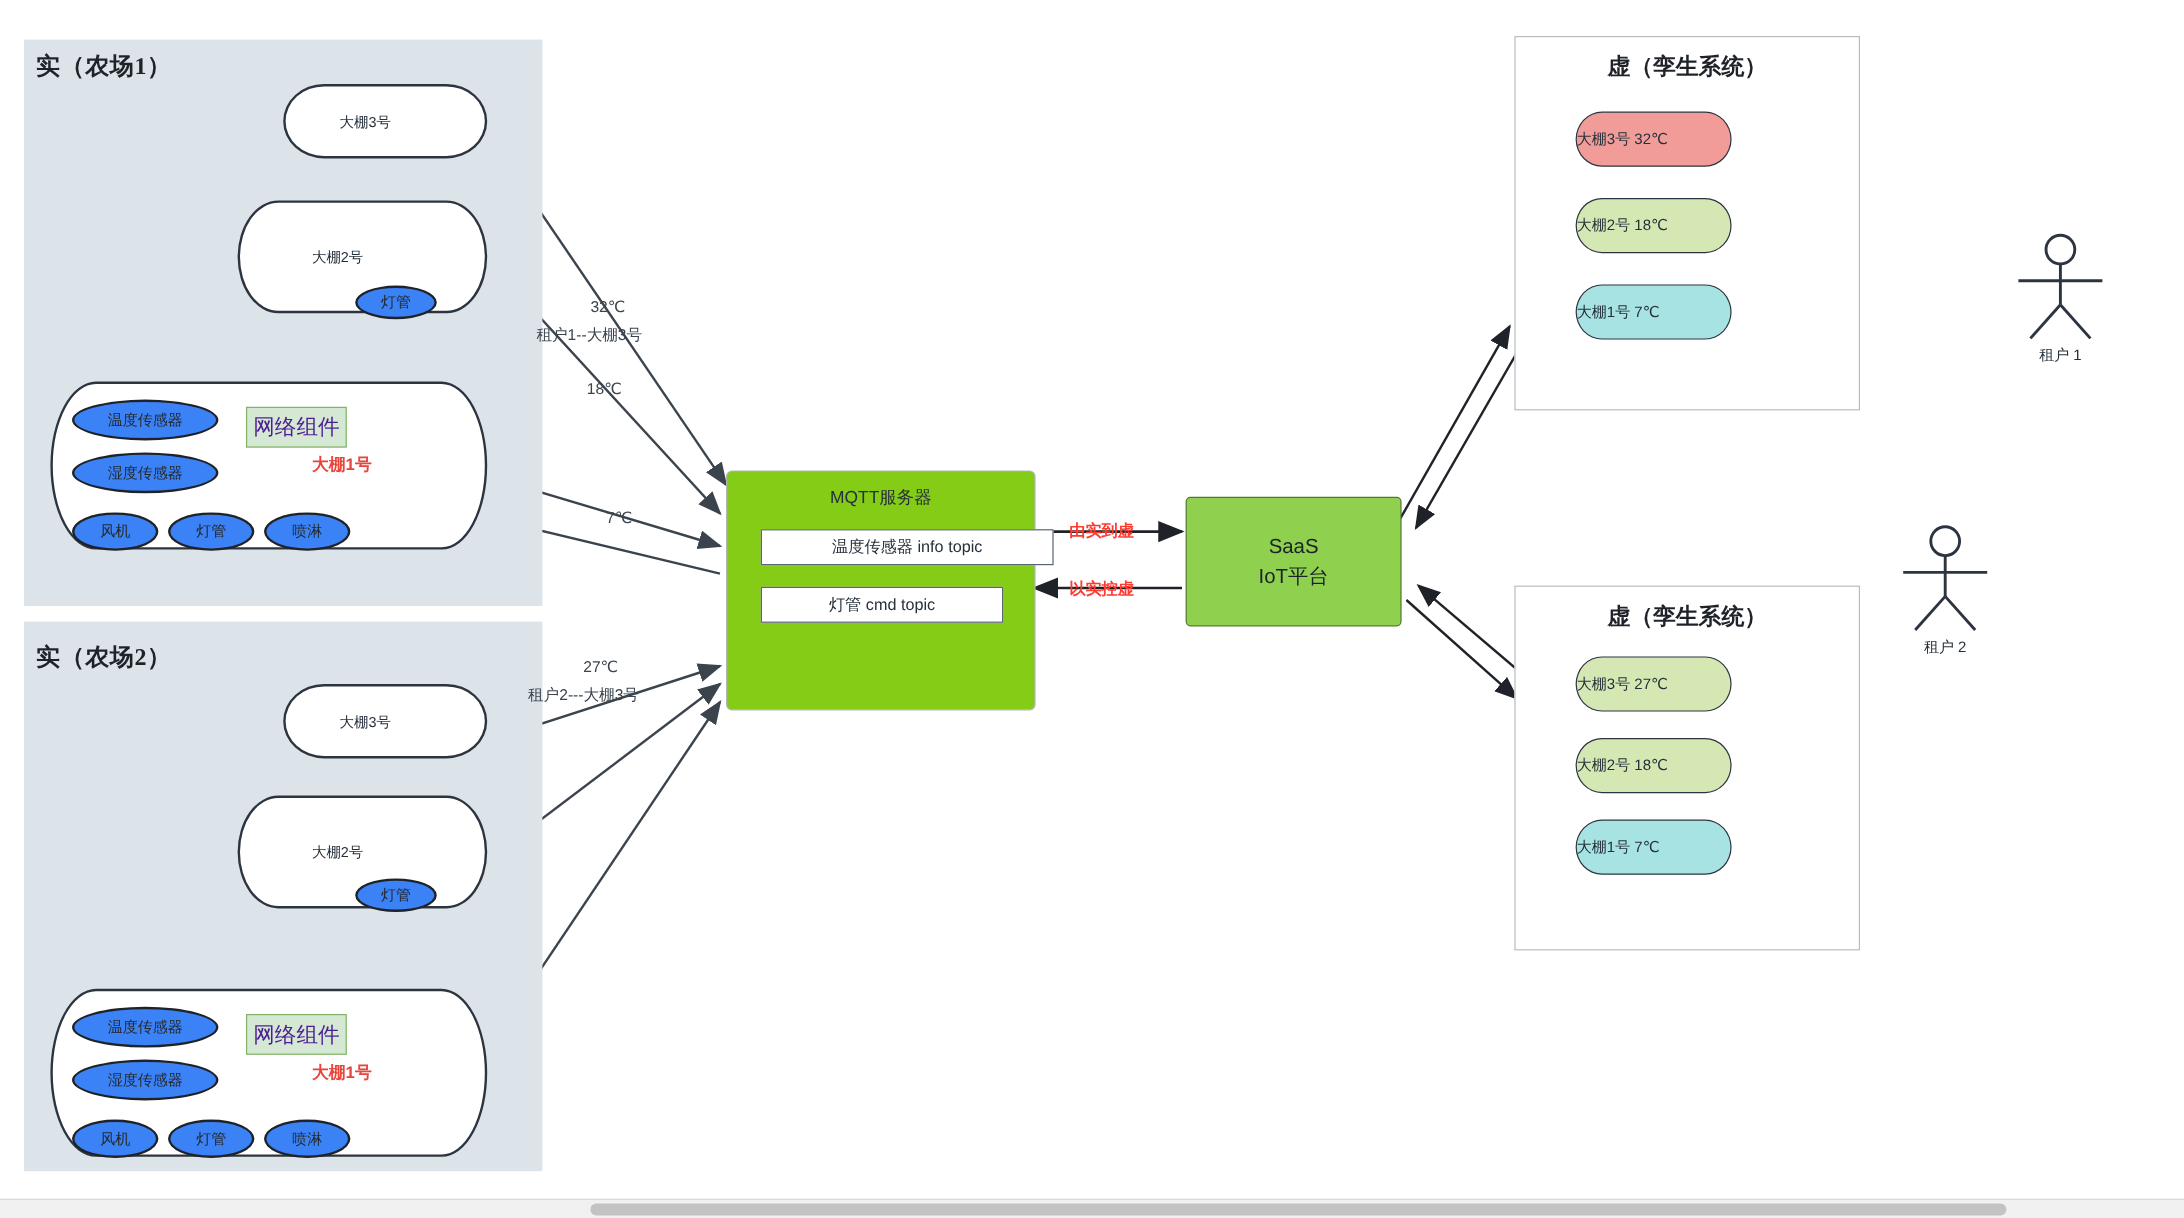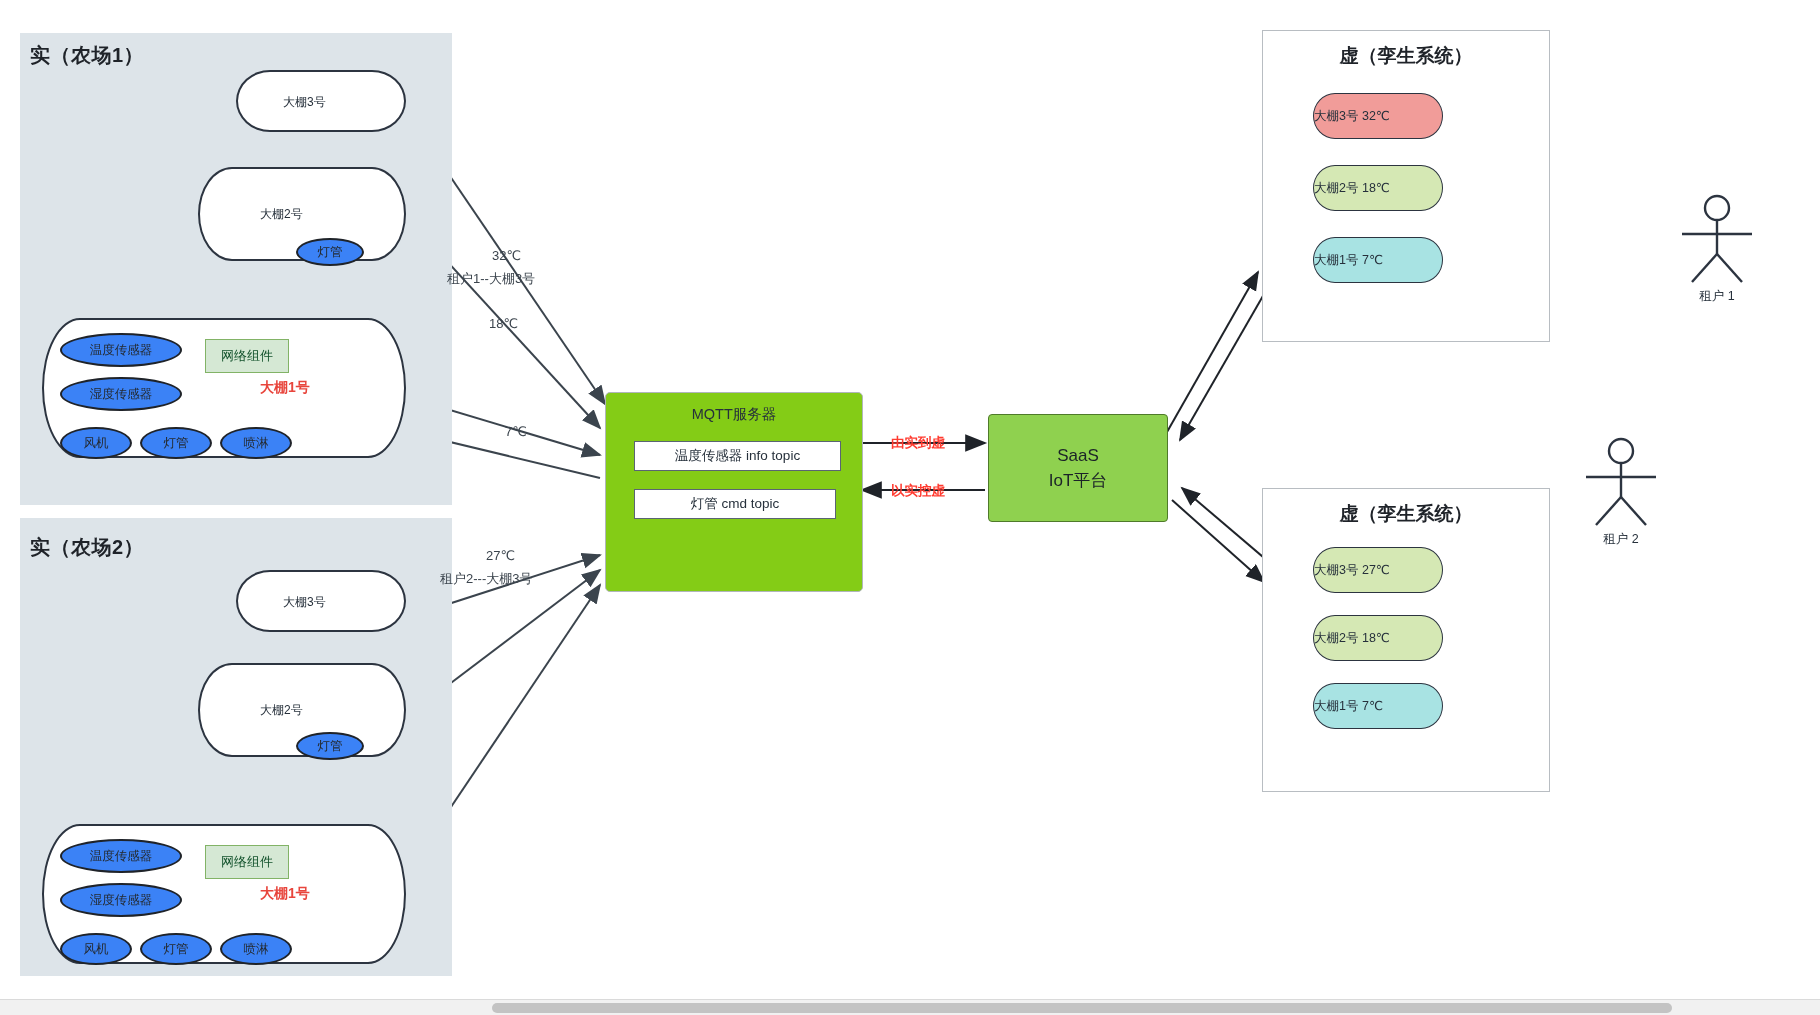--- a/index.html
+++ b/index.html
@@ -29,20 +29,21 @@
     background: #dde4e9;
     border: none;
   }
   .farm-title {
     position: absolute;
     font-size: 20px;
     font-weight: bold;
     color: #1f2329;
     letter-spacing: 0.5px;
     white-space: nowrap;
+    font-family: Liberation Serif, serif;
   }
 
   
   .cyl {
     position: absolute;
     background: #ffffff;
     border: 2px solid #2c3440;
     border-radius: 34px / 50%;
   }
   .cyl-label {
@@ -67,22 +68,22 @@
   }
 
   
   .netbox {
     position: absolute;
     background: #d5e8d4;
     border: 1.6px solid #82b366;
     display: flex;
     align-items: center;
     justify-content: center;
-    font-size: 13px;
-    color: #14532d;
+    font-size: 18px;
+    color: #4c1d95;
     white-space: nowrap;
   }
   .red-label {
     position: absolute;
     color: #e8453c;
     font-size: 14px;
     font-weight: bold;
     white-space: nowrap;
   }
 
@@ -318,21 +319,21 @@
   <div class="edge-text" style="left:447px; top:270px;">租户1--大棚3号</div>
   <div class="edge-text" style="left:489px; top:316px;">18℃</div>
   <div class="edge-text" style="left:505px; top:424px;">7℃</div>
   <div class="edge-text" style="left:486px; top:548px;">27℃</div>
   <div class="edge-text" style="left:440px; top:570px;">租户2---大棚3号</div>
   <div class="edge-text red" style="left:891px; top:434px;">由实到虚</div>
   <div class="edge-text red" style="left:891px; top:482px;">以实控虚</div>
 
   <div class="mqtt-box" style="left:605px; top:392px; width:258px; height:200px;">
     <div class="mqtt-title">MQTT服务器</div>
-    <div class="topic-box" style="left:28px; top:48px; width:207px; height:30px;">
+    <div class="topic-box" style="left:28px; top:48px; width:244px; height:30px;">
       <span>温度传感器  info topic</span>
     </div>
     <div class="topic-box" style="left:28px; top:96px; width:202px; height:30px;">
       <span>灯管  cmd topic</span>
     </div>
   </div>
 
   <div class="saas-box" style="left:988px; top:414px; width:180px; height:108px;">
     <span>SaaS</span>
     <span>IoT平台</span>

